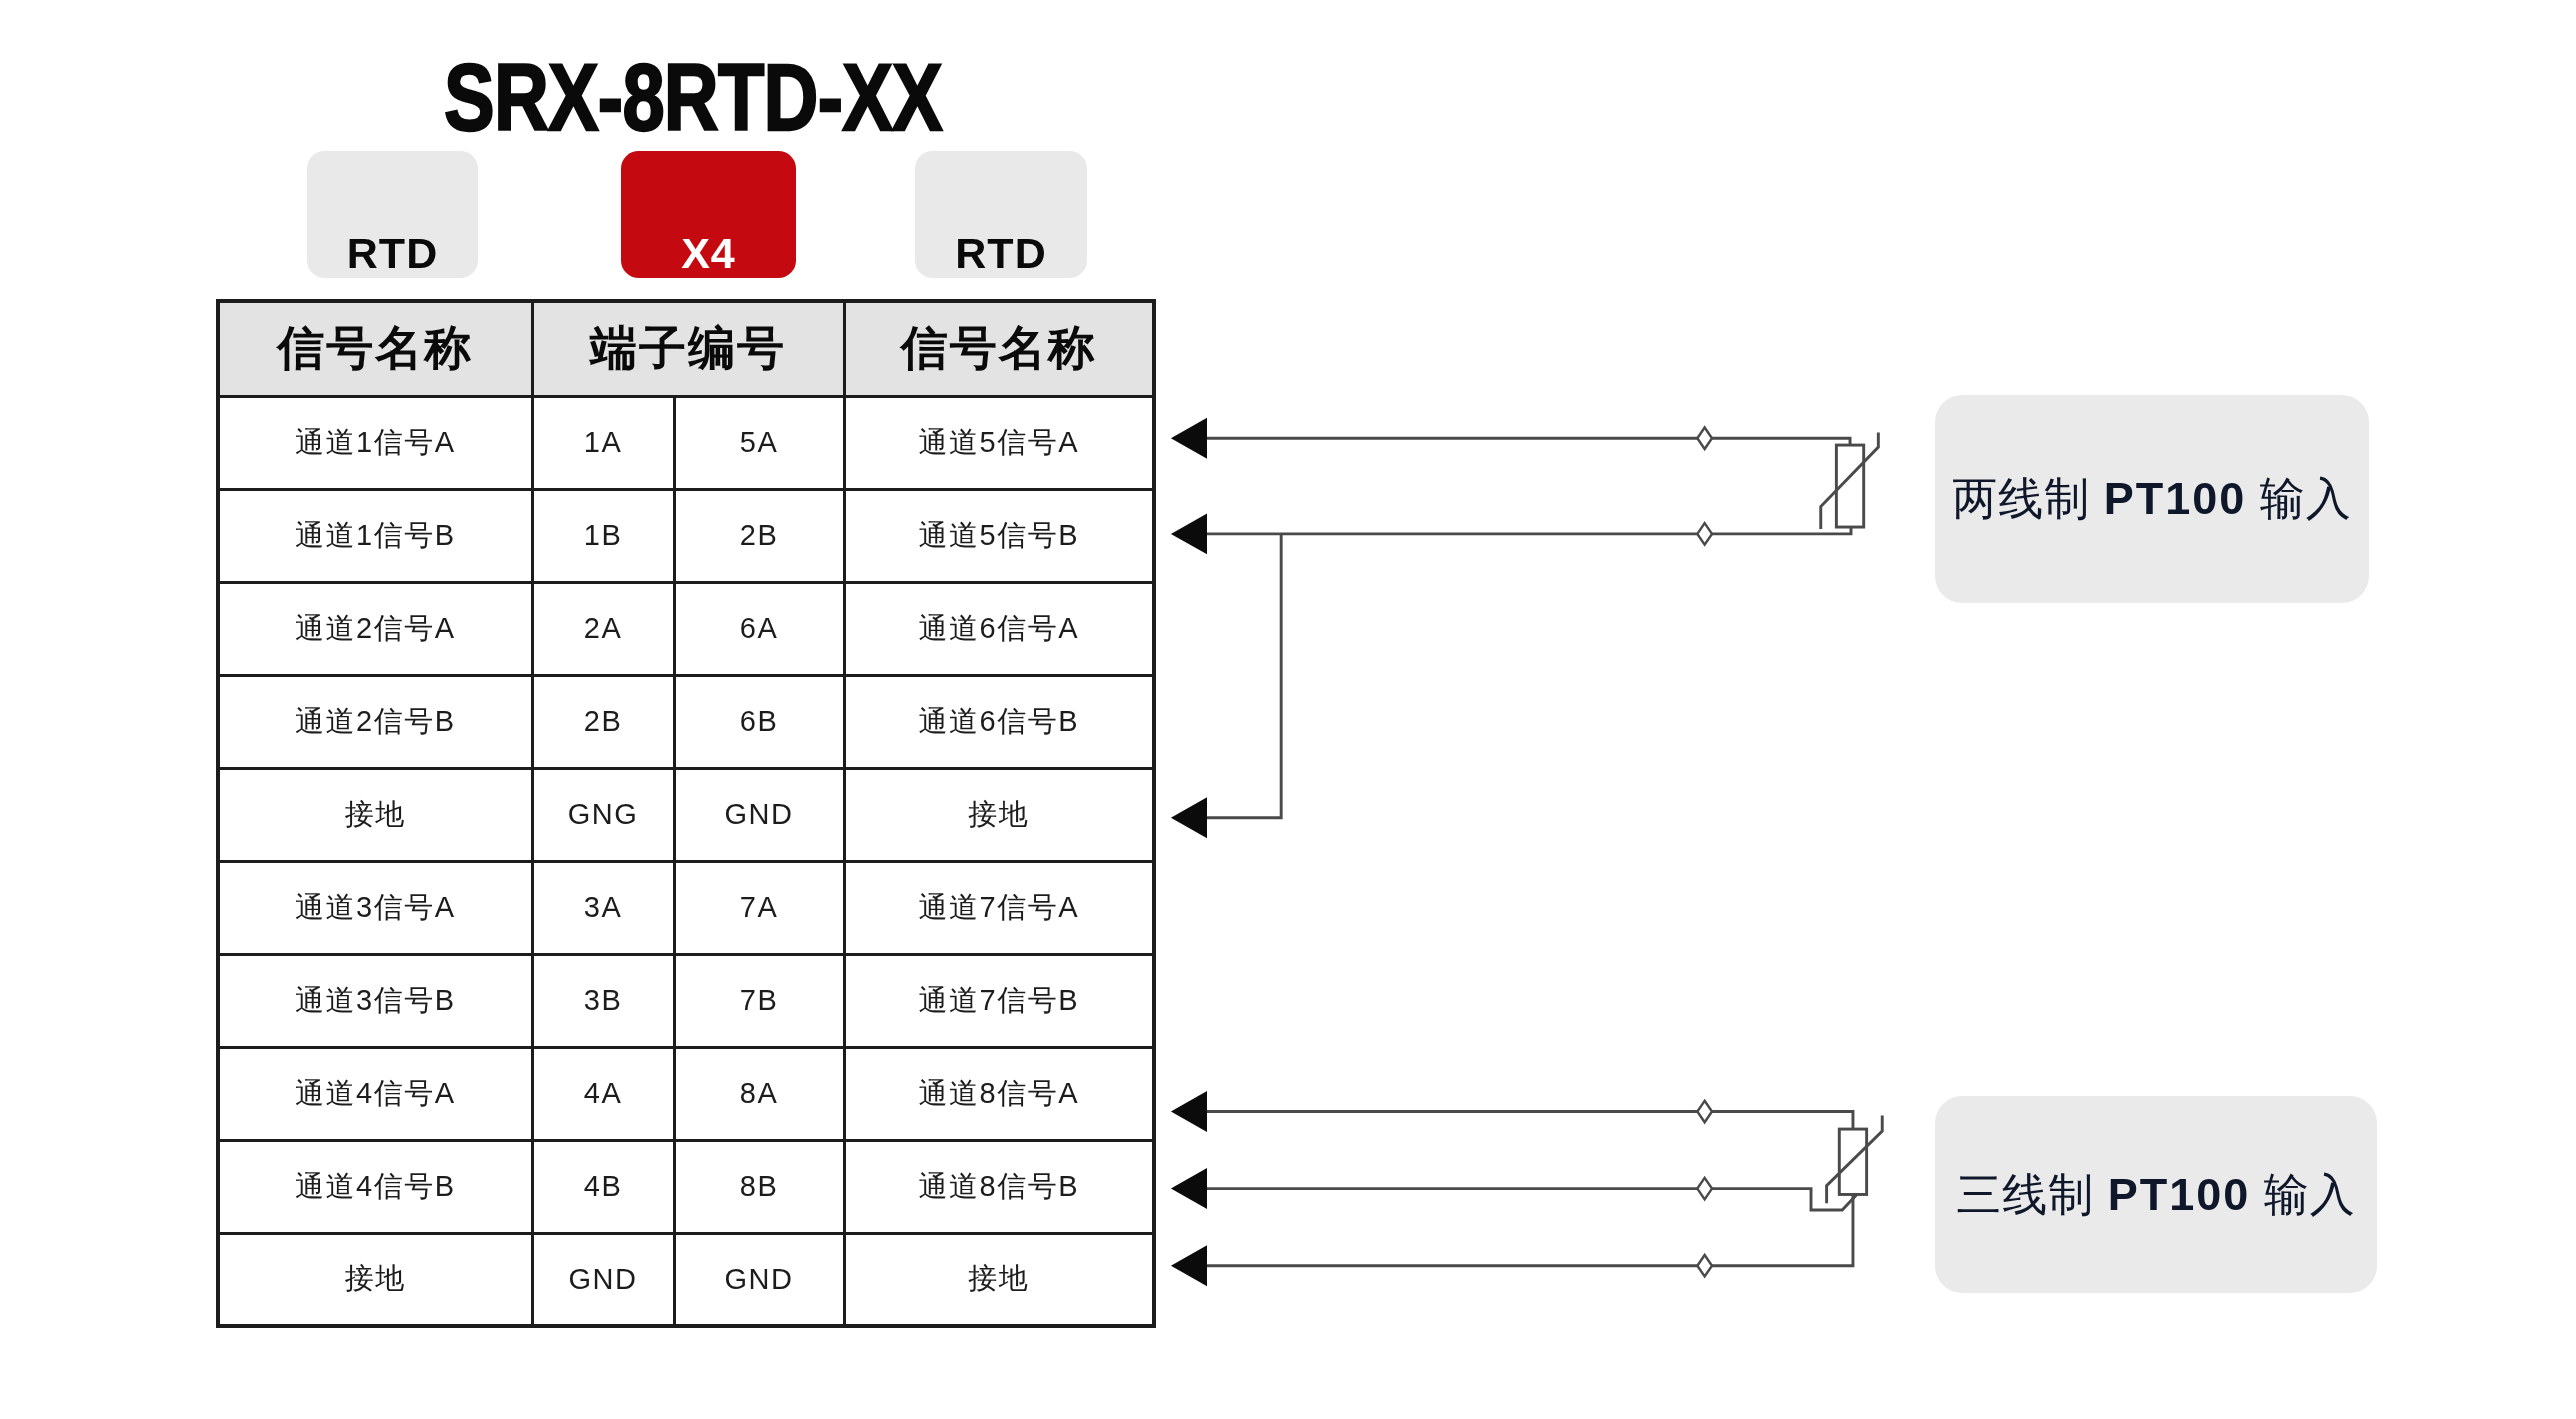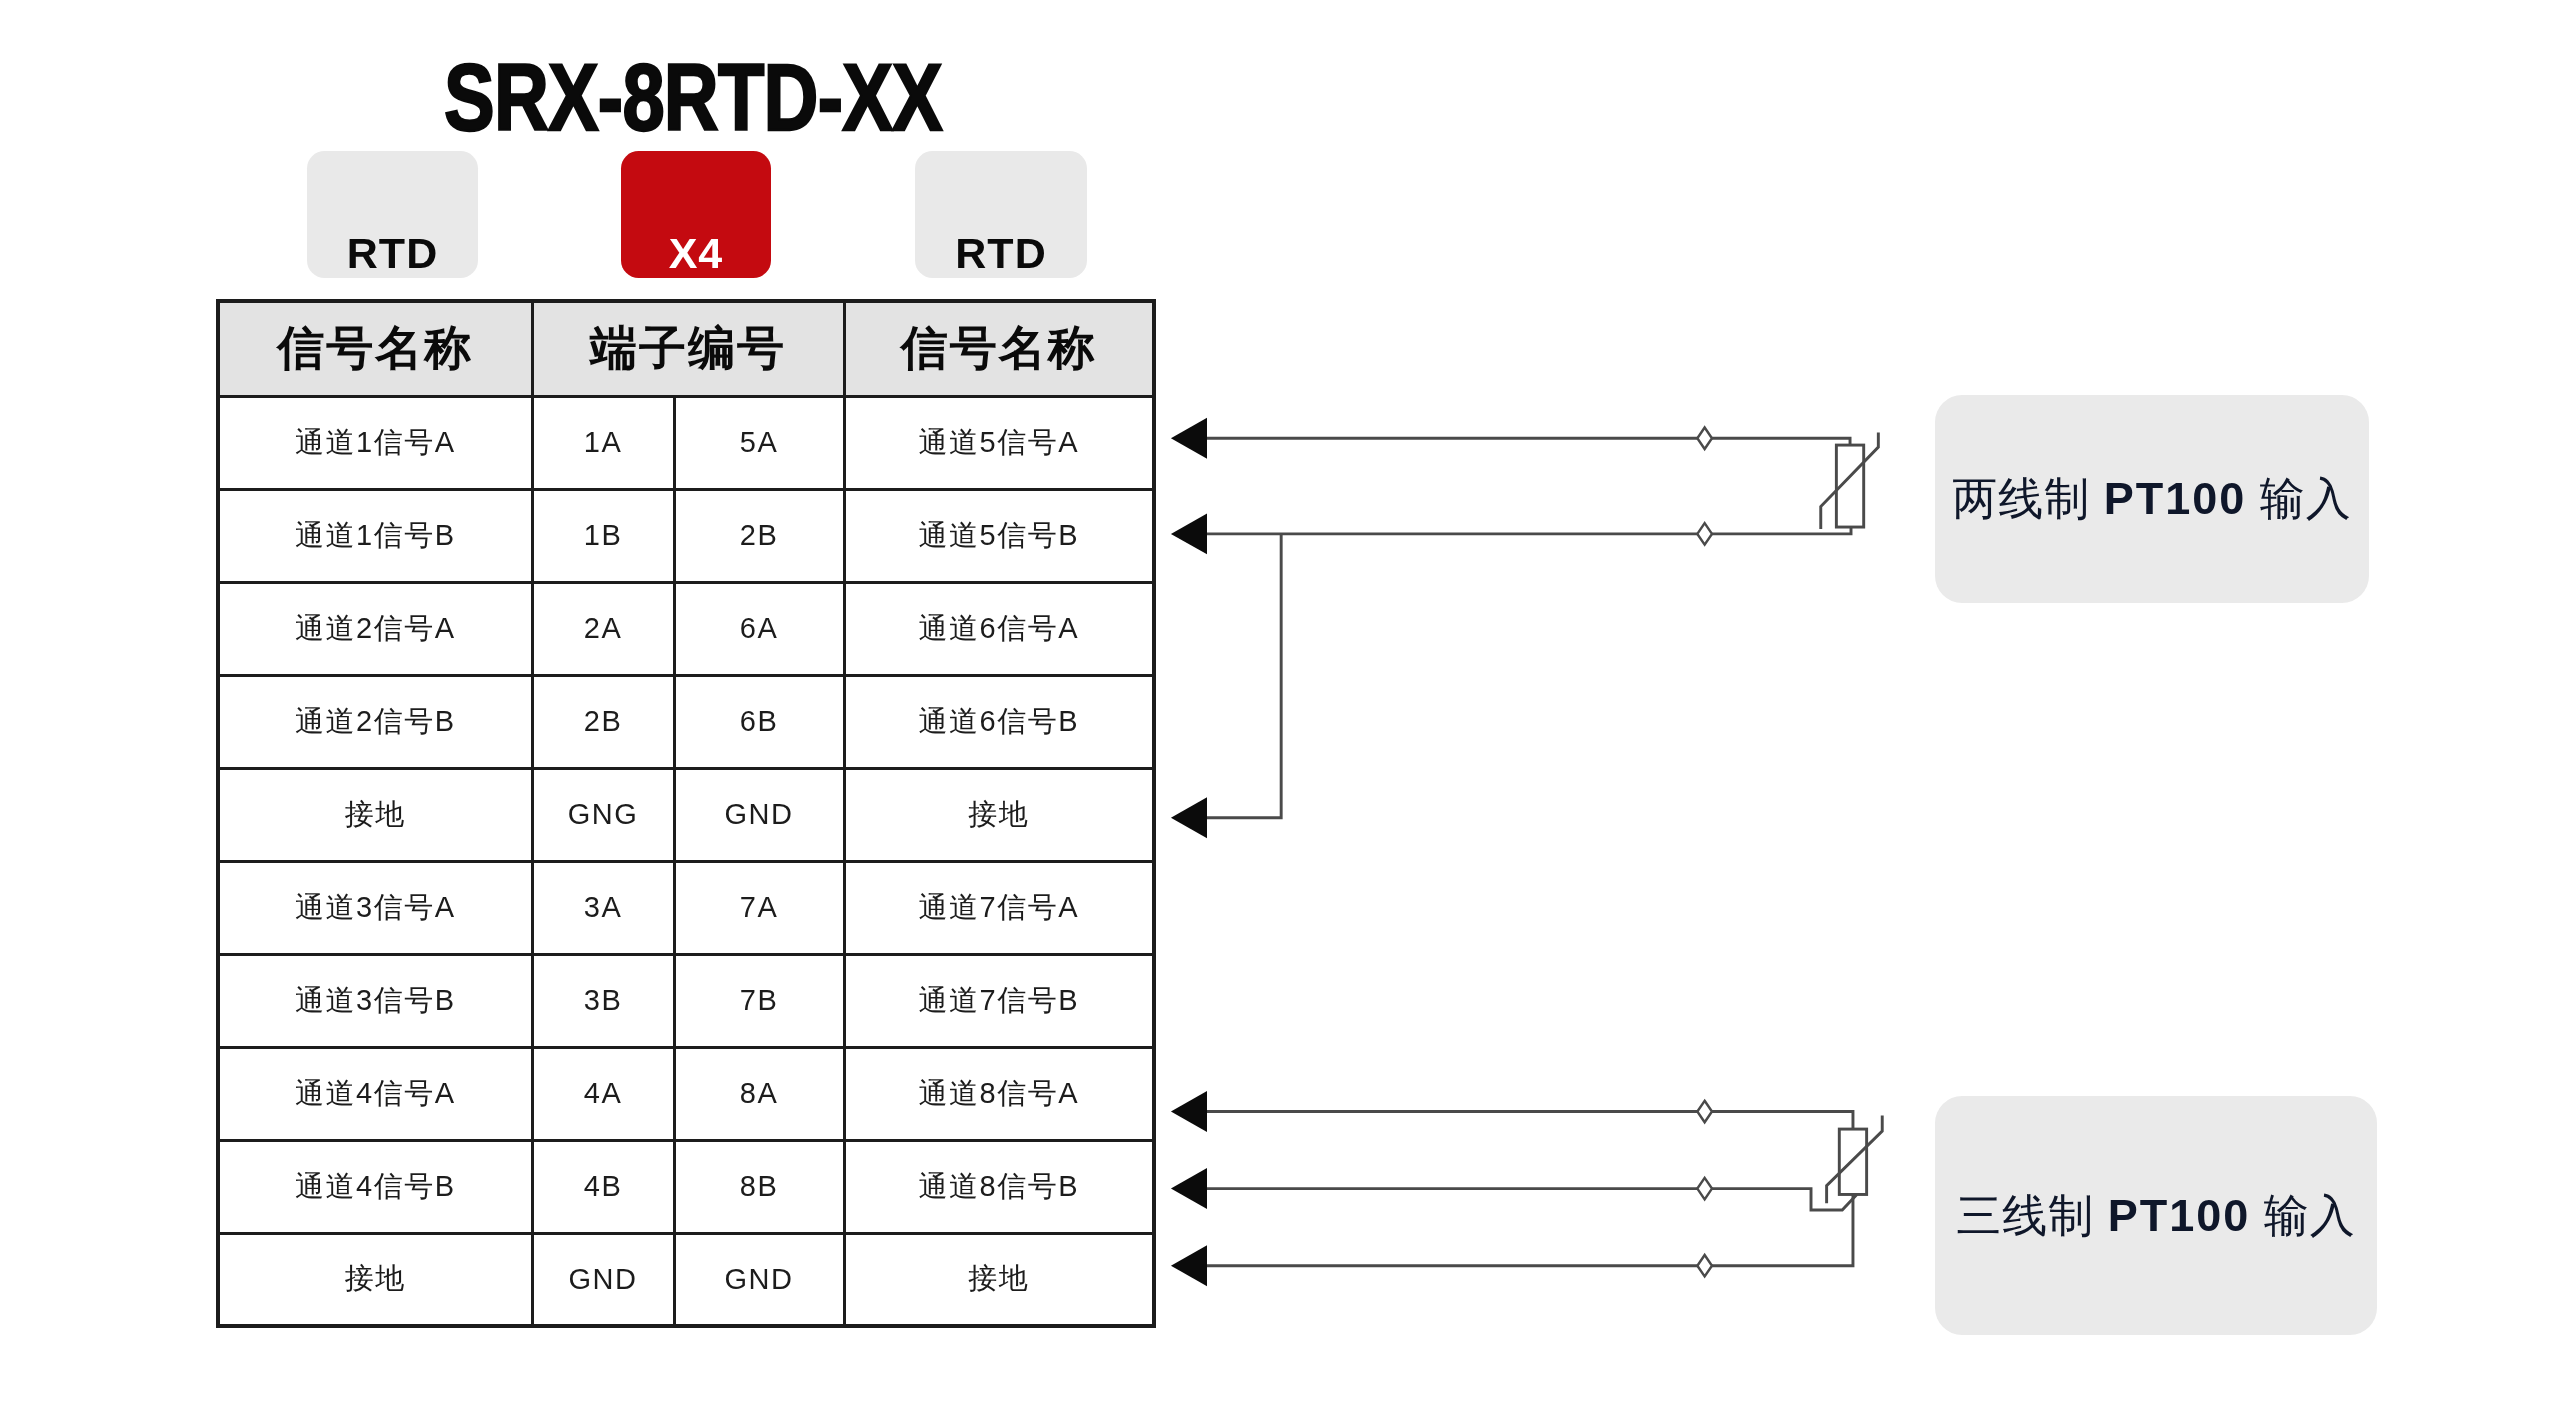--- a/index.html
+++ b/index.html
@@ -14,21 +14,21 @@
     -webkit-text-stroke:2.4px #0a0a0a;
   }
   .badge{
     position:absolute;top:151px;height:127px;border-radius:17.6px;
     display:flex;align-items:flex-end;justify-content:center;
     font-size:43px;font-weight:bold;letter-spacing:1px;
   }
   .badge-gray{background:var(--badge-gray,#E9E9E9);color:#0a0a0a;}
   .badge-red{background:var(--red,#C40A10);color:#ffffff;}
   .badge-1{left:307px;width:171px;}
-  .badge-2{left:621px;width:150px;}
+  .badge-2{left:621px;width:175px;}
   .badge-3{left:915px;width:172px;}
   table.term{
     position:absolute;left:216px;top:299px;width:937px;
     border-collapse:collapse;table-layout:fixed;
     border:4.9px solid #1c1c1c;
   }
   table.term th,table.term td{
     border:3.9px solid #1c1c1c;text-align:center;vertical-align:middle;
     padding:0;overflow:hidden;white-space:nowrap;
   }
@@ -37,21 +37,21 @@
   table.term th{background:var(--header-gray,#E3E3E3);font-size:47px;font-weight:bold;letter-spacing:2px;color:#0a0a0a;}
   table.term td{font-size:29px;font-weight:normal;letter-spacing:1.5px;color:#1c1c1c;}
   .overlay{position:absolute;left:0;top:0;width:2576px;height:1420px;}
   .note-box{
     position:absolute;background:var(--box-gray,#EAEAEA);border-radius:27px;
     display:flex;align-items:center;justify-content:center;
     font-size:45px;color:#0f172a;letter-spacing:1px;white-space:pre;
   }
   .note-box .pt{font-weight:bold;letter-spacing:2px;}
   .note-1{left:1935px;top:395px;width:434px;height:208px;}
-  .note-2{left:1935px;top:1096px;width:442px;height:239px;}
+  .note-2{left:1935px;top:1096px;width:442px;height:197px;}
 </style>
 </head>
 <body>
 
 <div class="canvas">
 
   <div class="title">SRX-8RTD-XX</div>
 
   <div class="badge badge-gray badge-1">
     <span>RTD</span>

